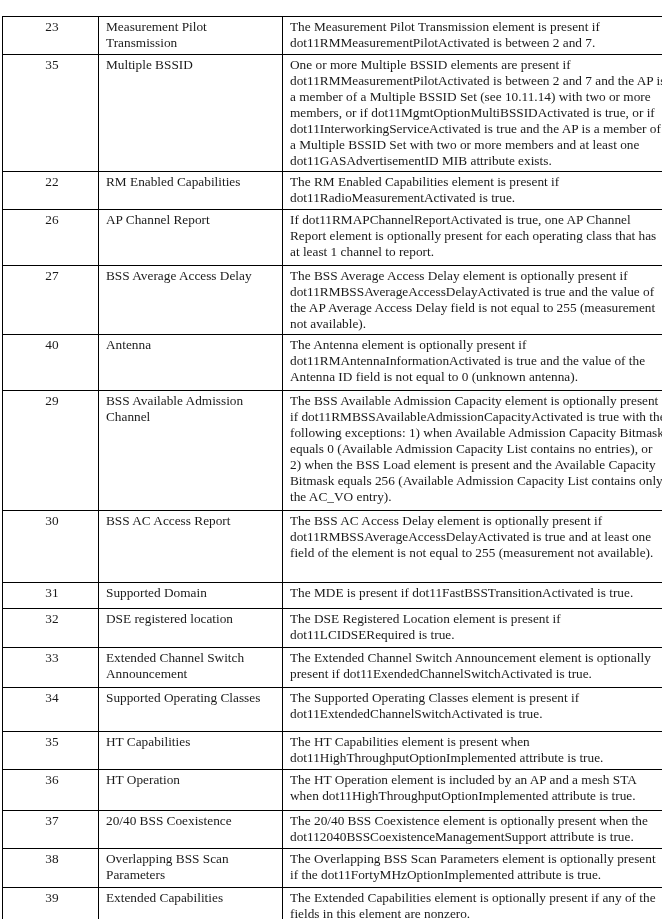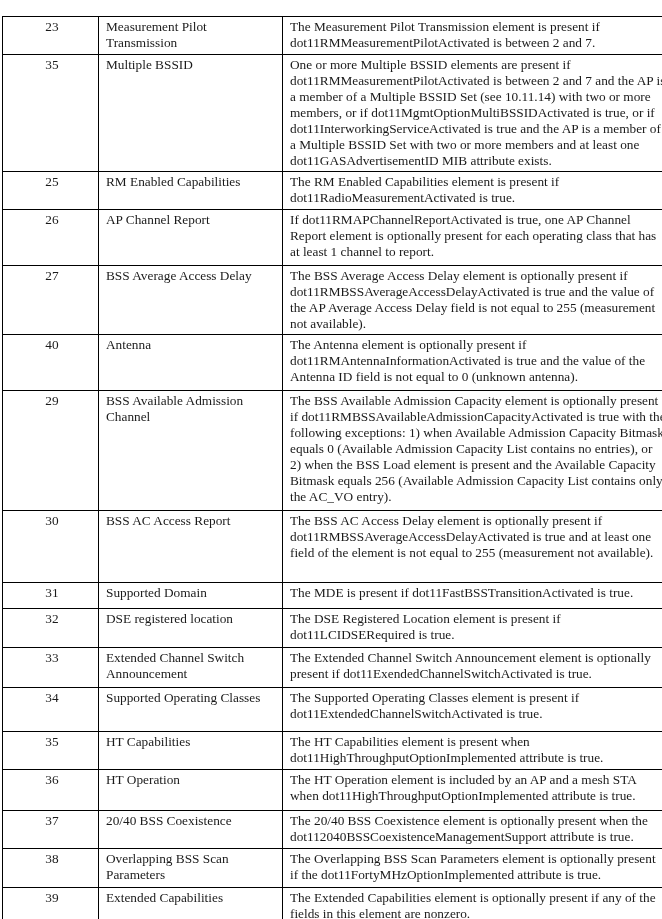--- a/index.html
+++ b/index.html
@@ -71,21 +71,21 @@
     <td class="c-desc">The Measurement Pilot Transmission element is present if dot11RMMeasurementPilotActivated is between 2 and 7.</td>
   </tr>
 
   <tr>
     <td class="c-num">35</td>
     <td class="c-name">Multiple BSSID</td>
     <td class="c-desc">One or more Multiple BSSID elements are present if dot11RMMeasurementPilotActivated is between 2 and 7 and the AP is a member of a Multiple BSSID Set (see 10.11.14) with two or more members, or if dot11MgmtOptionMultiBSSIDActivated is true, or if dot11InterworkingServiceActivated is true and the AP is a member of a Multiple BSSID Set with two or more members and at least one dot11GASAdvertisementID MIB attribute exists.</td>
   </tr>
 
   <tr>
-    <td class="c-num">25</td>
+    <td class="c-num">22</td>
     <td class="c-name">RM Enabled Capabilities</td>
     <td class="c-desc">The RM Enabled Capabilities element is present if dot11RadioMeasurementActivated is true.</td>
   </tr>
 
   <tr>
     <td class="c-num">26</td>
     <td class="c-name">AP Channel Report</td>
     <td class="c-desc">If dot11RMAPChannelReportActivated is true, one AP Channel Report element is optionally present for each operating class that has at least 1 channel to report.</td>
   </tr>
 

